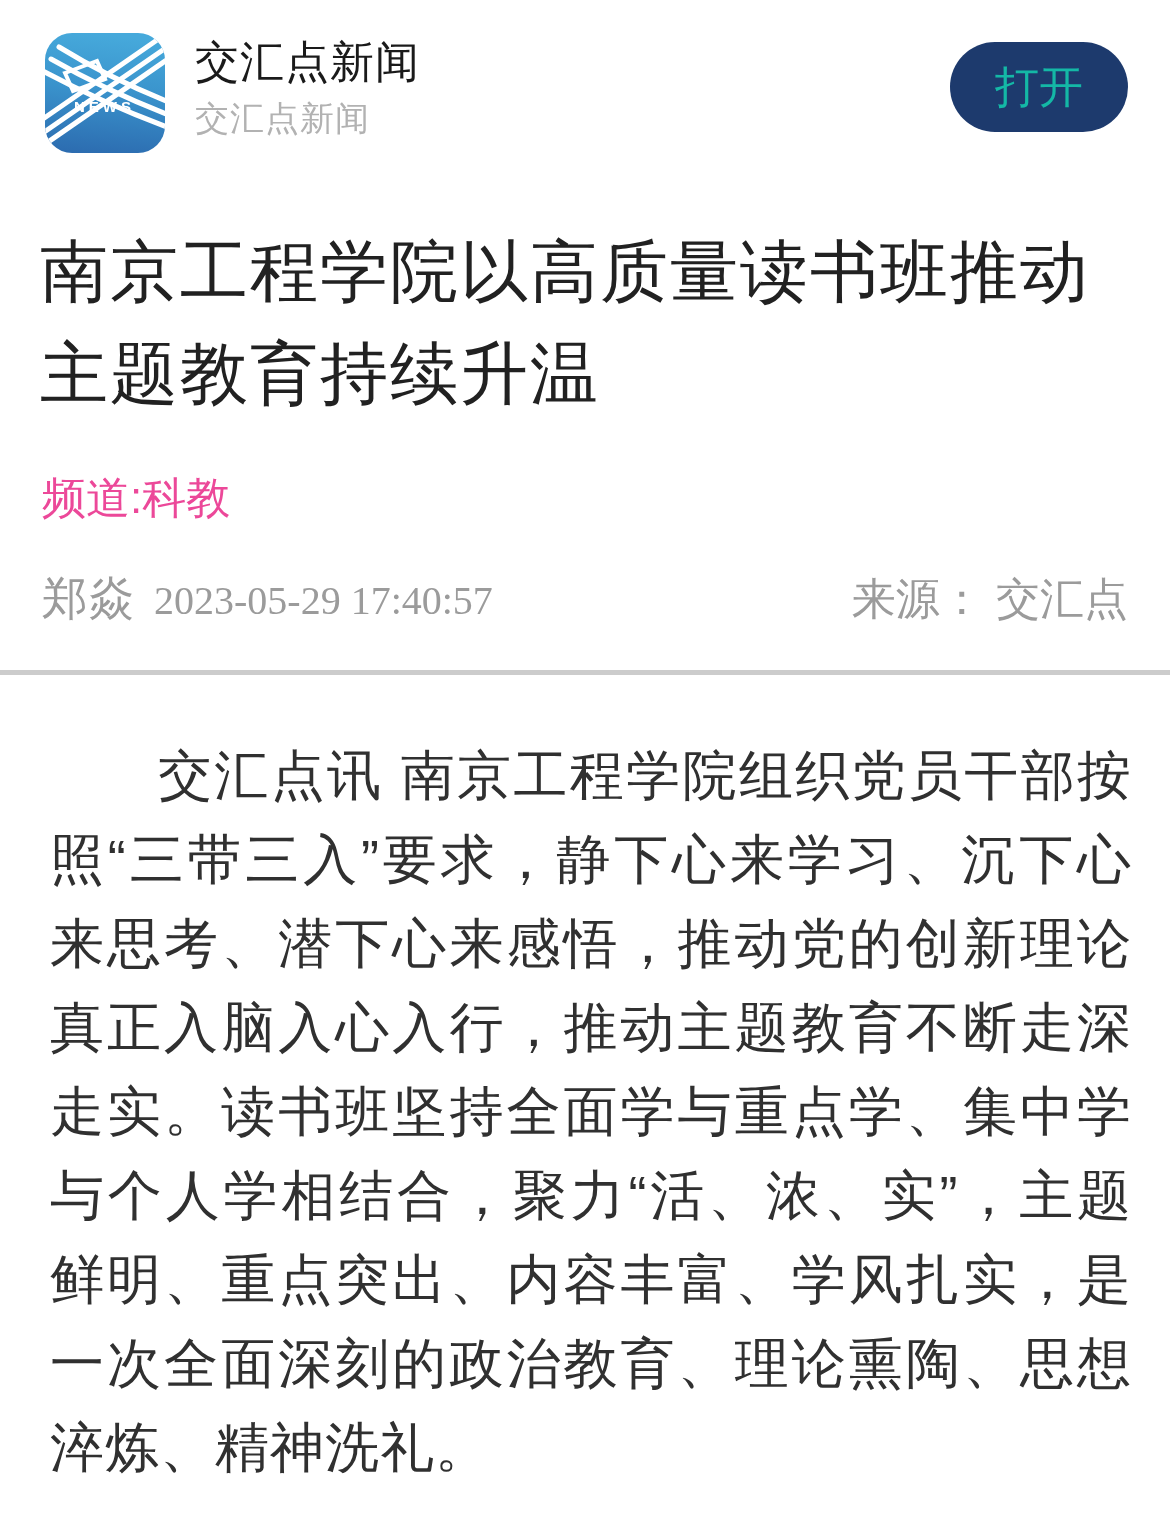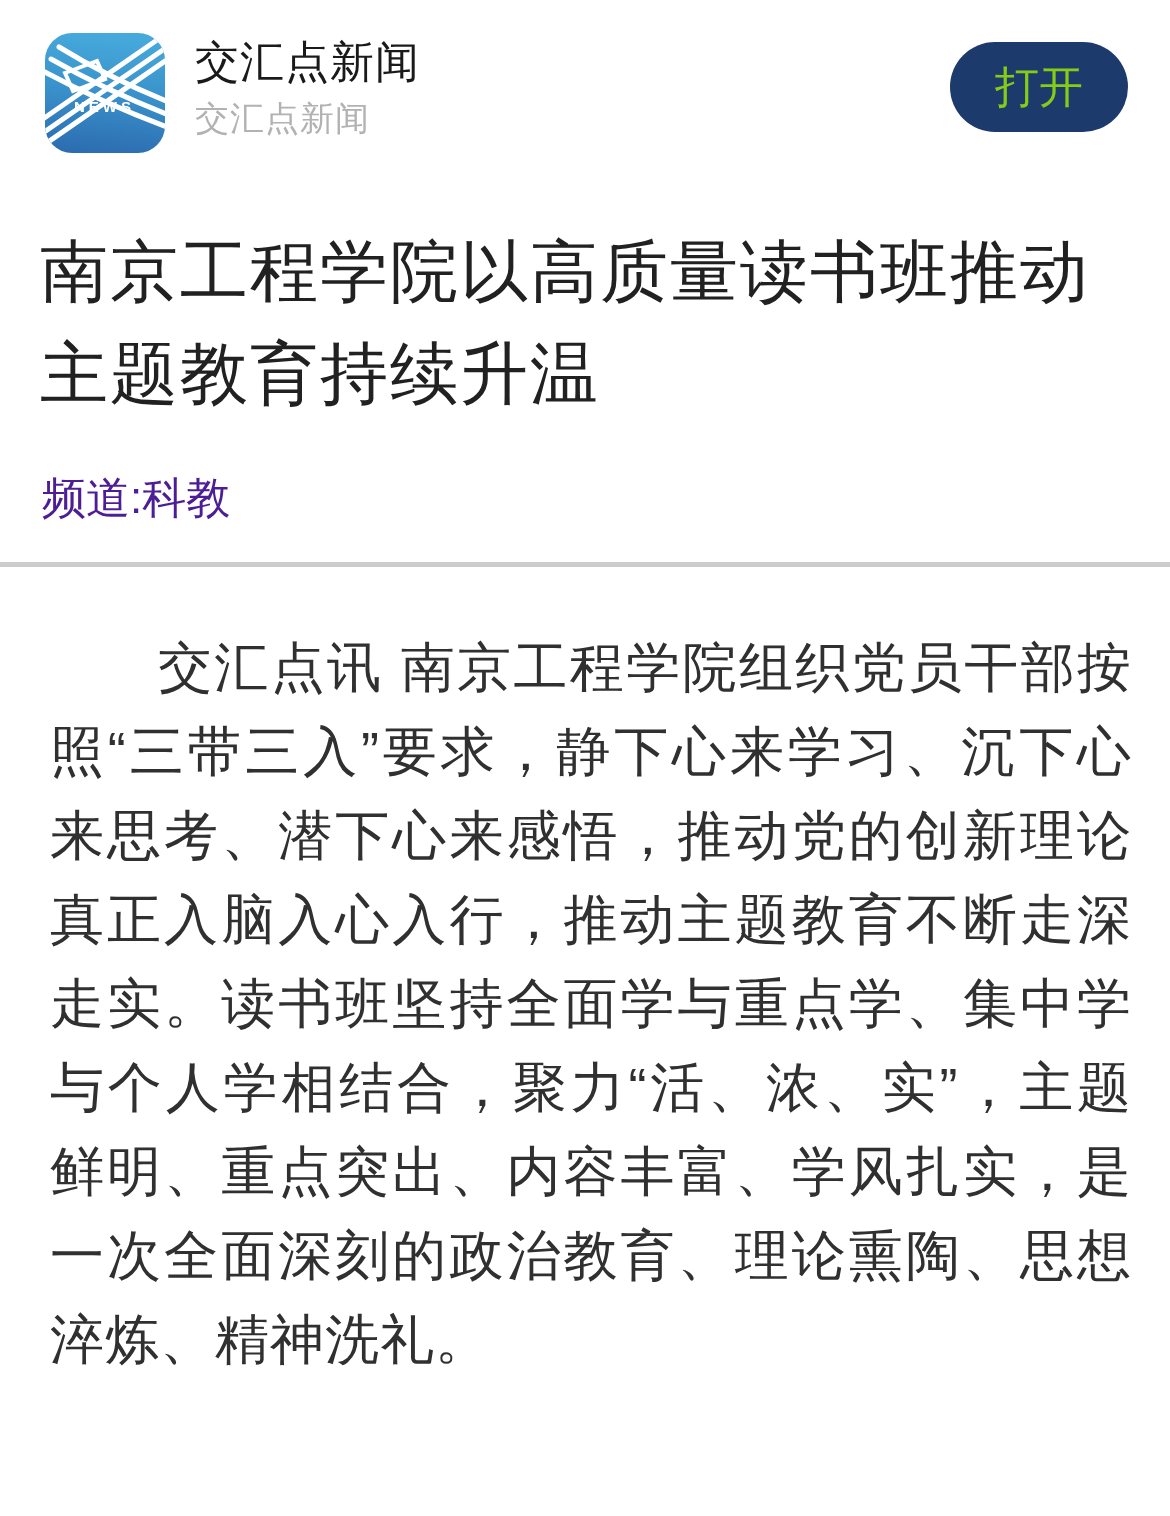--- a/index.html
+++ b/index.html
@@ -41,42 +41,42 @@
     color: #b2b2b2;
     letter-spacing: 1px;
   }
   .open-btn {
     flex: 0 0 auto;
     width: 178px;
     height: 90px;
     border: none;
     border-radius: 45px;
     background: #1d3a6d;
-    color: #84cc16;
+    color: #14b8a6;
     font-size: 44px;
     font-family: inherit;
     cursor: pointer;
     padding: 0;
   }
 
   
   .title {
     margin: 70px 40px 0 40px;
     font-size: 68px;
     line-height: 102px;
     font-weight: 400;
     color: #212121;
     letter-spacing: 2px;
   }
   .channel {
     display: inline-block;
     margin: 50px 40px 0 42px;
     font-size: 44px;
     line-height: 48px;
-    color: #4c1d95;
+    color: #ec4899;
     text-decoration: none;
     cursor: pointer;
   }
   .meta-row {
     display: flex;
     justify-content: space-between;
     align-items: baseline;
     margin: 46px 42px 0 42px;
     color: #9b9b9b;
   }
@@ -140,18 +140,25 @@
       <div class="app-name">交汇点新闻</div>
       <div class="app-slogan">交汇点新闻</div>
     </div>
     <button class="open-btn">打开</button>
   </header>
 
   <h1 class="title">南京工程学院以高质量读书班推动主题教育持续升温</h1>
 
   <a class="channel">频道:科教</a>
 
+  <div class="meta-row">
+    <div class="meta-left">
+      <span class="author">郑焱</span>
+      <span class="datetime">2023-05-29 17:40:57</span>
+    </div>
+    <div class="source">来源： 交汇点</div>
+  </div>
 
   <hr class="divider">
 
   <p class="body-text">交汇点讯 南京工程学院组织党员干部按照“三带三入”要求，静下心来学习、沉下心来思考、潜下心来感悟，推动党的创新理论真正入脑入心入行，推动主题教育不断走深走实。读书班坚持全面学与重点学、集中学与个人学相结合，聚力“活、浓、实”，主题鲜明、重点突出、内容丰富、学风扎实，是一次全面深刻的政治教育、理论熏陶、思想淬炼、精神洗礼。</p>
 
 </div>
 
 </body></html>

